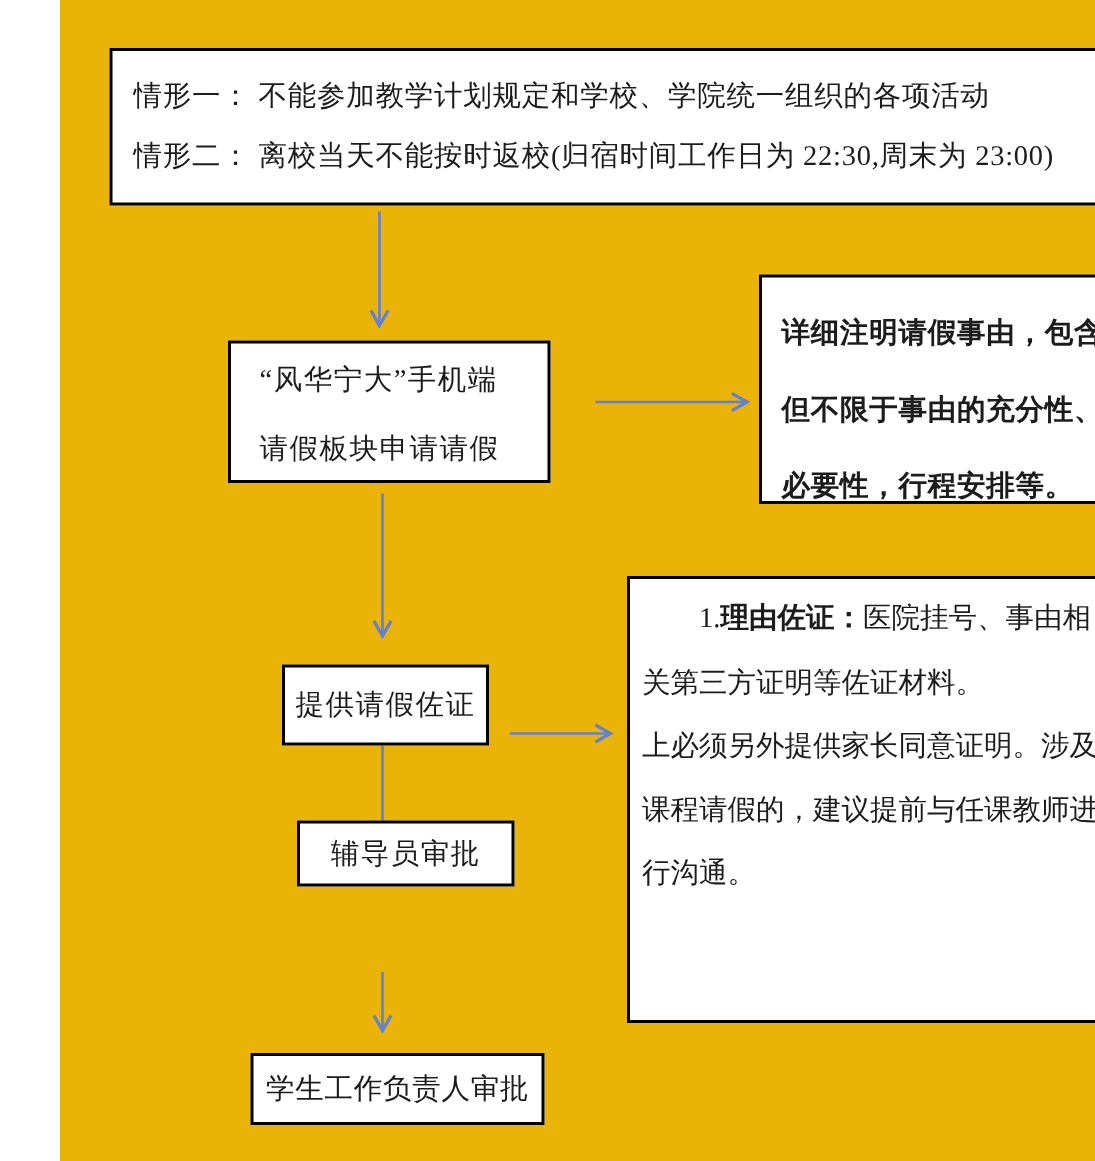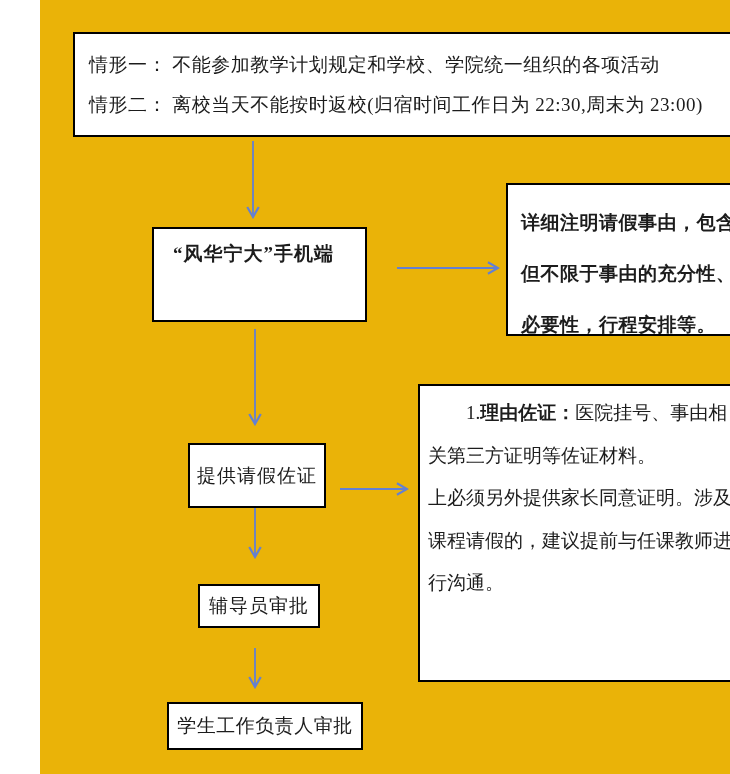--- a/index.html
+++ b/index.html
@@ -23,26 +23,26 @@
     position:absolute;
     border:2px solid var(--border-color);
     background:#ffffff;
     box-sizing:border-box;
     font-size:19px;
   }
   .line{white-space:nowrap;}
   .b{font-weight:bold;}
   .center{display:flex;align-items:center;justify-content:center;}
   .top-box{left:33px;top:32px;width:672px;height:105px;padding:11px 14px 0;line-height:40px;letter-spacing:0.5px;}
-  .app-box{left:112px;top:227px;width:215px;height:95px;padding:2px 19px 0;line-height:46px;letter-spacing:1px;font-weight:bold;}
+  .app-box{left:112px;top:227px;width:215px;height:95px;padding:2px 19px 0;line-height:46px;letter-spacing:1px;}
   .note1-box{left:466px;top:183px;width:235px;height:153px;padding:12px 13px 0;line-height:51px;letter-spacing:0.5px;font-weight:bold;}
-  .evidence-box{left:148px;top:443px;width:138px;height:65px;letter-spacing:1px;}
+  .evidence-box{left:148px;top:443px;width:138px;height:54px;letter-spacing:1px;}
   .note2-box{left:378px;top:384px;width:327px;height:298px;padding:6px 8px 0;line-height:42.5px;}
   .note2-box .indent{padding-left:38px;}
-  .counselor-box{left:158px;top:584px;width:122px;height:44px;letter-spacing:1px;}
+  .counselor-box{left:158px;top:547px;width:145px;height:44px;letter-spacing:1px;}
   .leader-box{left:127px;top:702px;width:196px;height:48px;letter-spacing:0.5px;align-items:center;}
 </style>
 </head>
 <body>
 
 <div class="canvas">
 
   <svg class="arrows" xmlns="http://www.w3.org/2000/svg">
     <defs>
       <marker id="ah" viewBox="0 0 10 10" refX="8.5" refY="5" markerWidth="8" markerHeight="8" orient="auto">
@@ -57,20 +57,21 @@
     <line x1="215" y1="648" x2="215" y2="687" marker-end="url(#ah)"></line>
   </svg>
 
   <div class="box top-box">
     <div class="line">情形一： 不能参加教学计划规定和学校、学院统一组织的各项活动</div>
     <div class="line">情形二： 离校当天不能按时返校(归宿时间工作日为 22:30,周末为 23:00)</div>
   </div>
 
   <div class="box app-box">
     <div class="line">“风华宁大”手机端</div>
+    <div class="line">请假板块申请请假</div>
   </div>
 
   <div class="box note1-box">
     <div class="line">详细注明请假事由，包含</div>
     <div class="line">但不限于事由的充分性、</div>
     <div class="line">必要性，行程安排等。</div>
   </div>
 
   <div class="box evidence-box center">
     <span class="line">提供请假佐证</span>

